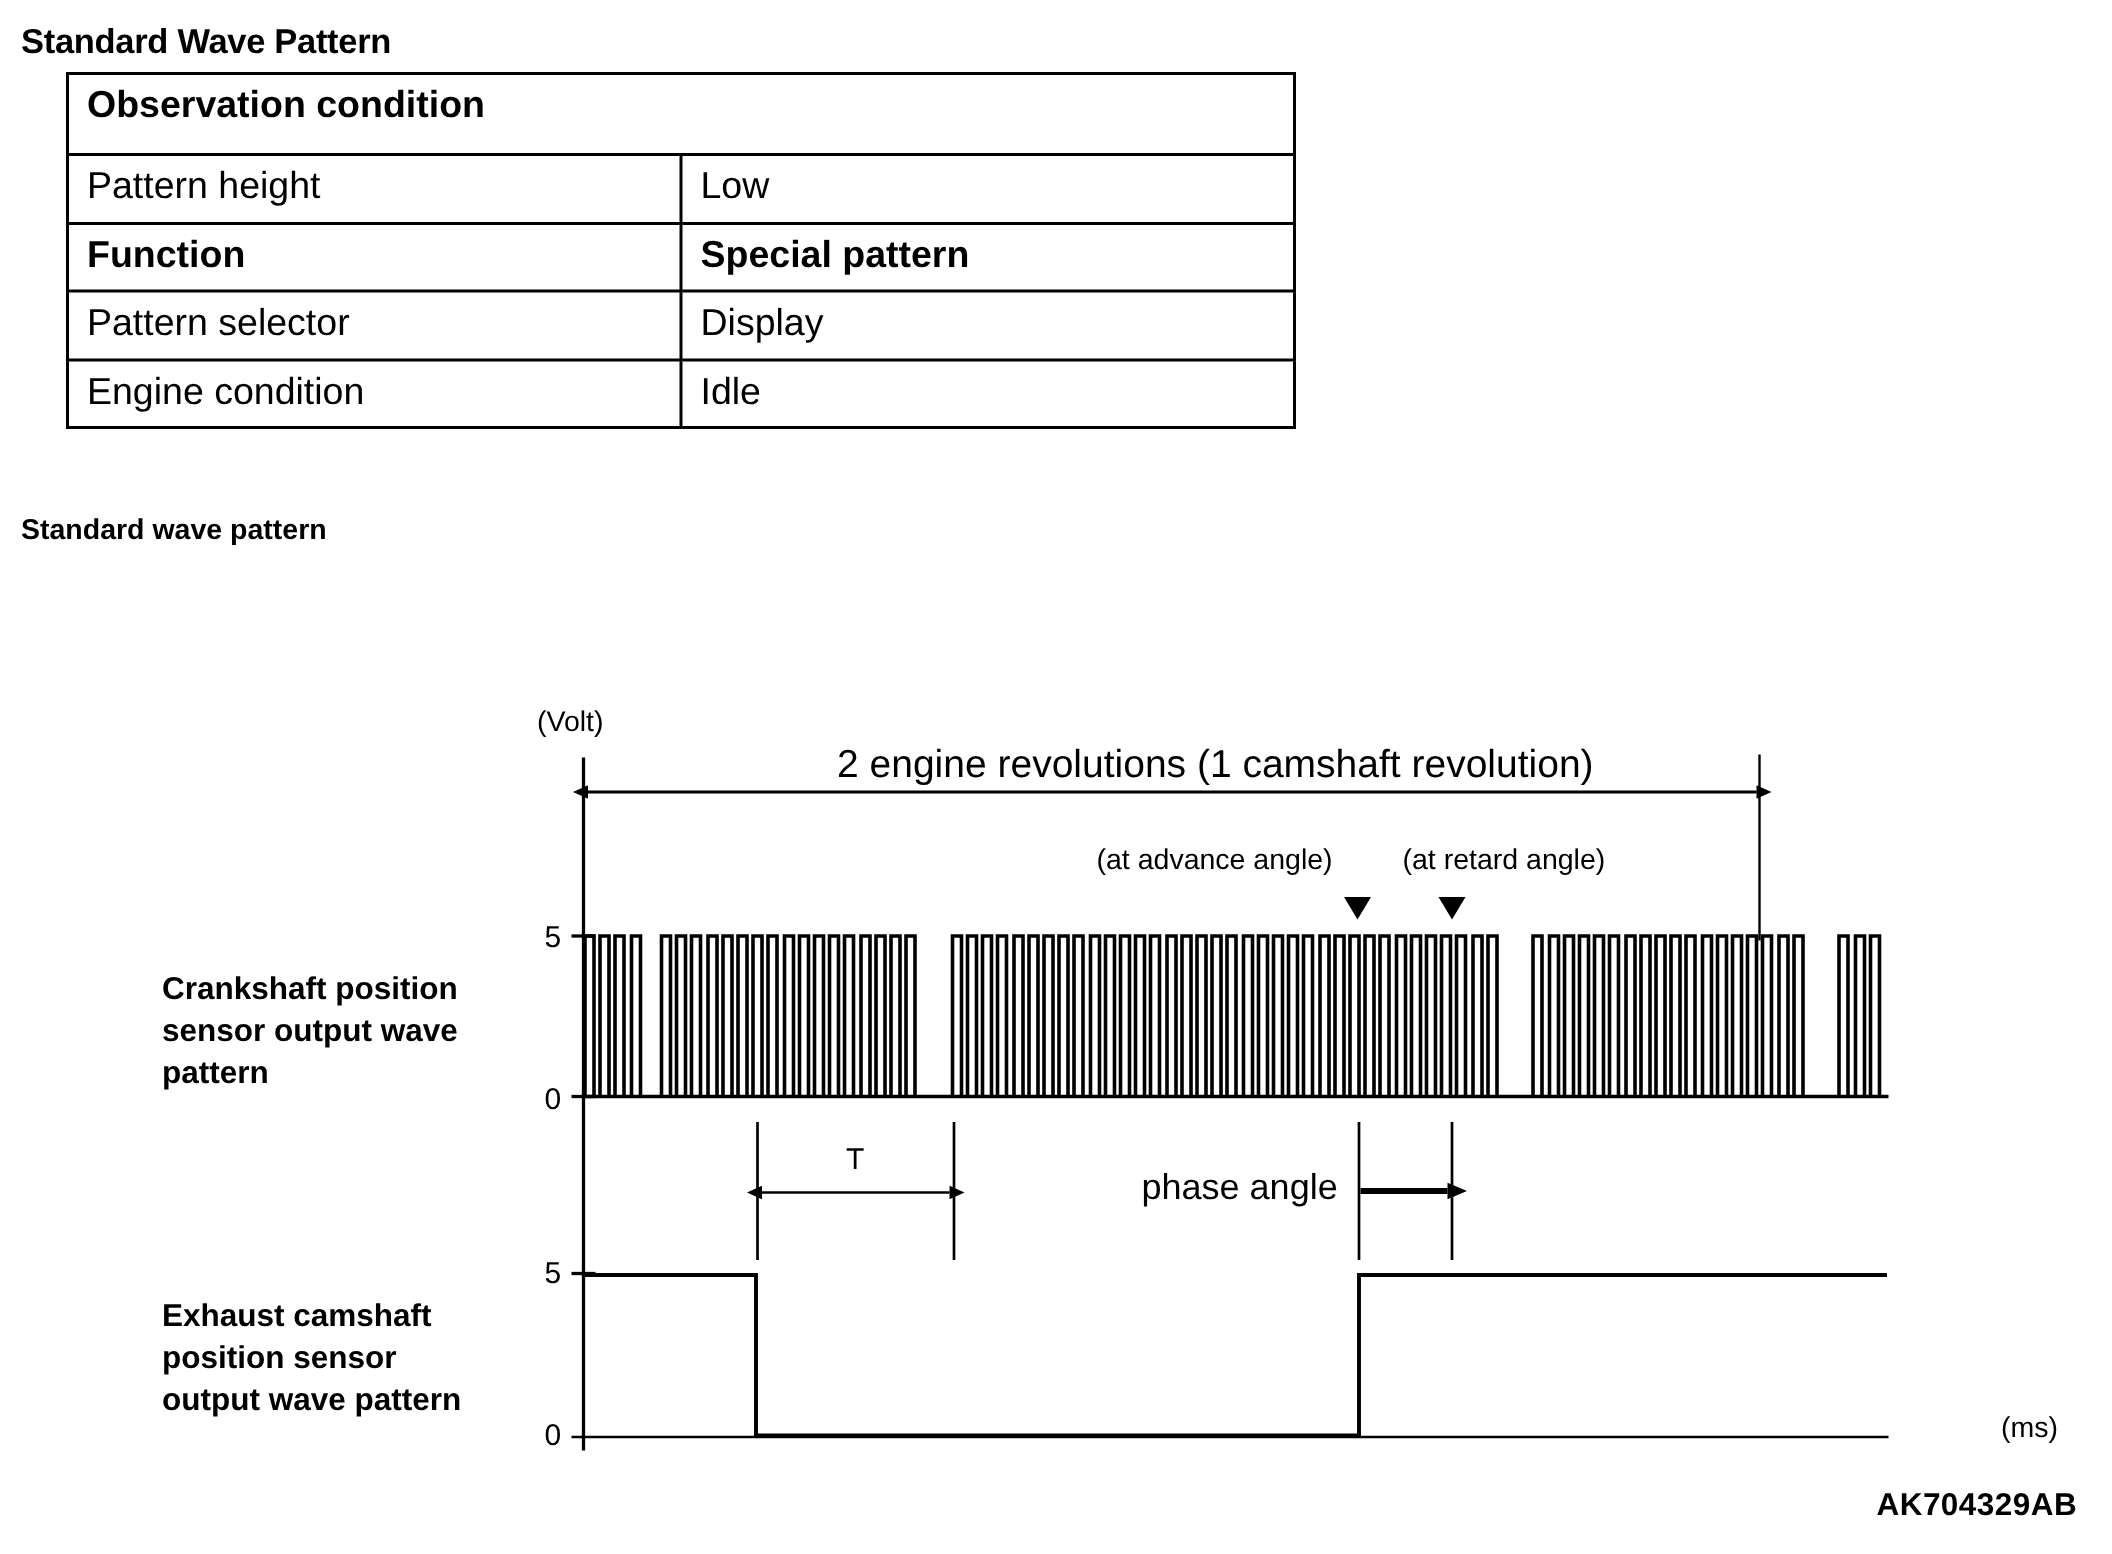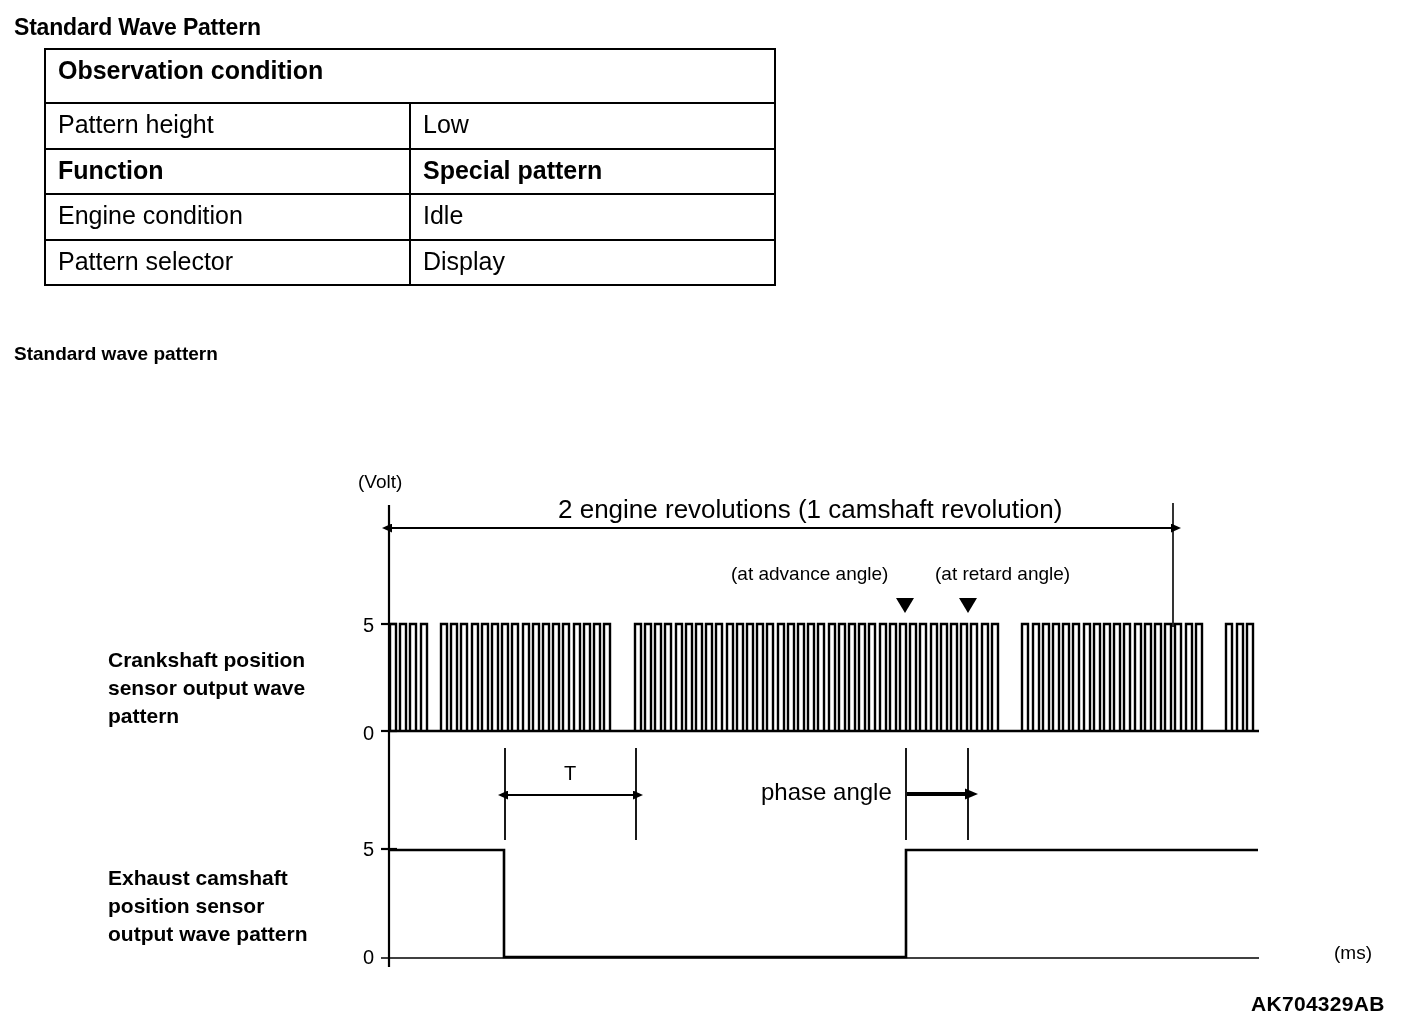--- a/index.html
+++ b/index.html
@@ -25,21 +25,21 @@
     font-weight: bold;
     letter-spacing: -0.2px;
     white-space: nowrap;
   }
 
   
   #obs-table {
     position: absolute;
     left: 44px;
     top: 48px;
-    width: 732px;
+    width: 820px;
     border-collapse: collapse;
     table-layout: fixed;
   }
   #obs-table td {
     border: 2px solid #000000;
     padding: 6px 10px 8px 12px;
     vertical-align: top;
     font-size: 25px;
     line-height: 1.18;
     height: 44px;
@@ -128,26 +128,26 @@
     </tr>
     <tr>
       <td class="col-a">Pattern height</td>
       <td>Low</td>
     </tr>
     <tr>
       <td class="col-a subheader-cell">Function</td>
       <td class="subheader-cell">Special pattern</td>
     </tr>
     <tr>
+      <td class="col-a">Pattern selector</td>
+      <td>Display</td>
+    </tr>
+    <tr>
       <td class="col-a">Engine condition</td>
       <td>Idle</td>
-    </tr>
-    <tr>
-      <td class="col-a">Pattern selector</td>
-      <td>Display</td>
     </tr>
   </tbody>
 </table>
 
 <div id="wave-caption">Standard wave pattern</div>
 
 <div id="diagram">
   <svg width="1408" height="1036" viewBox="0 0 1408 1036">
     <defs>
       <marker id="arrL" markerWidth="11" markerHeight="9" refX="10" refY="4.5" orient="auto" markerUnits="userSpaceOnUse">

